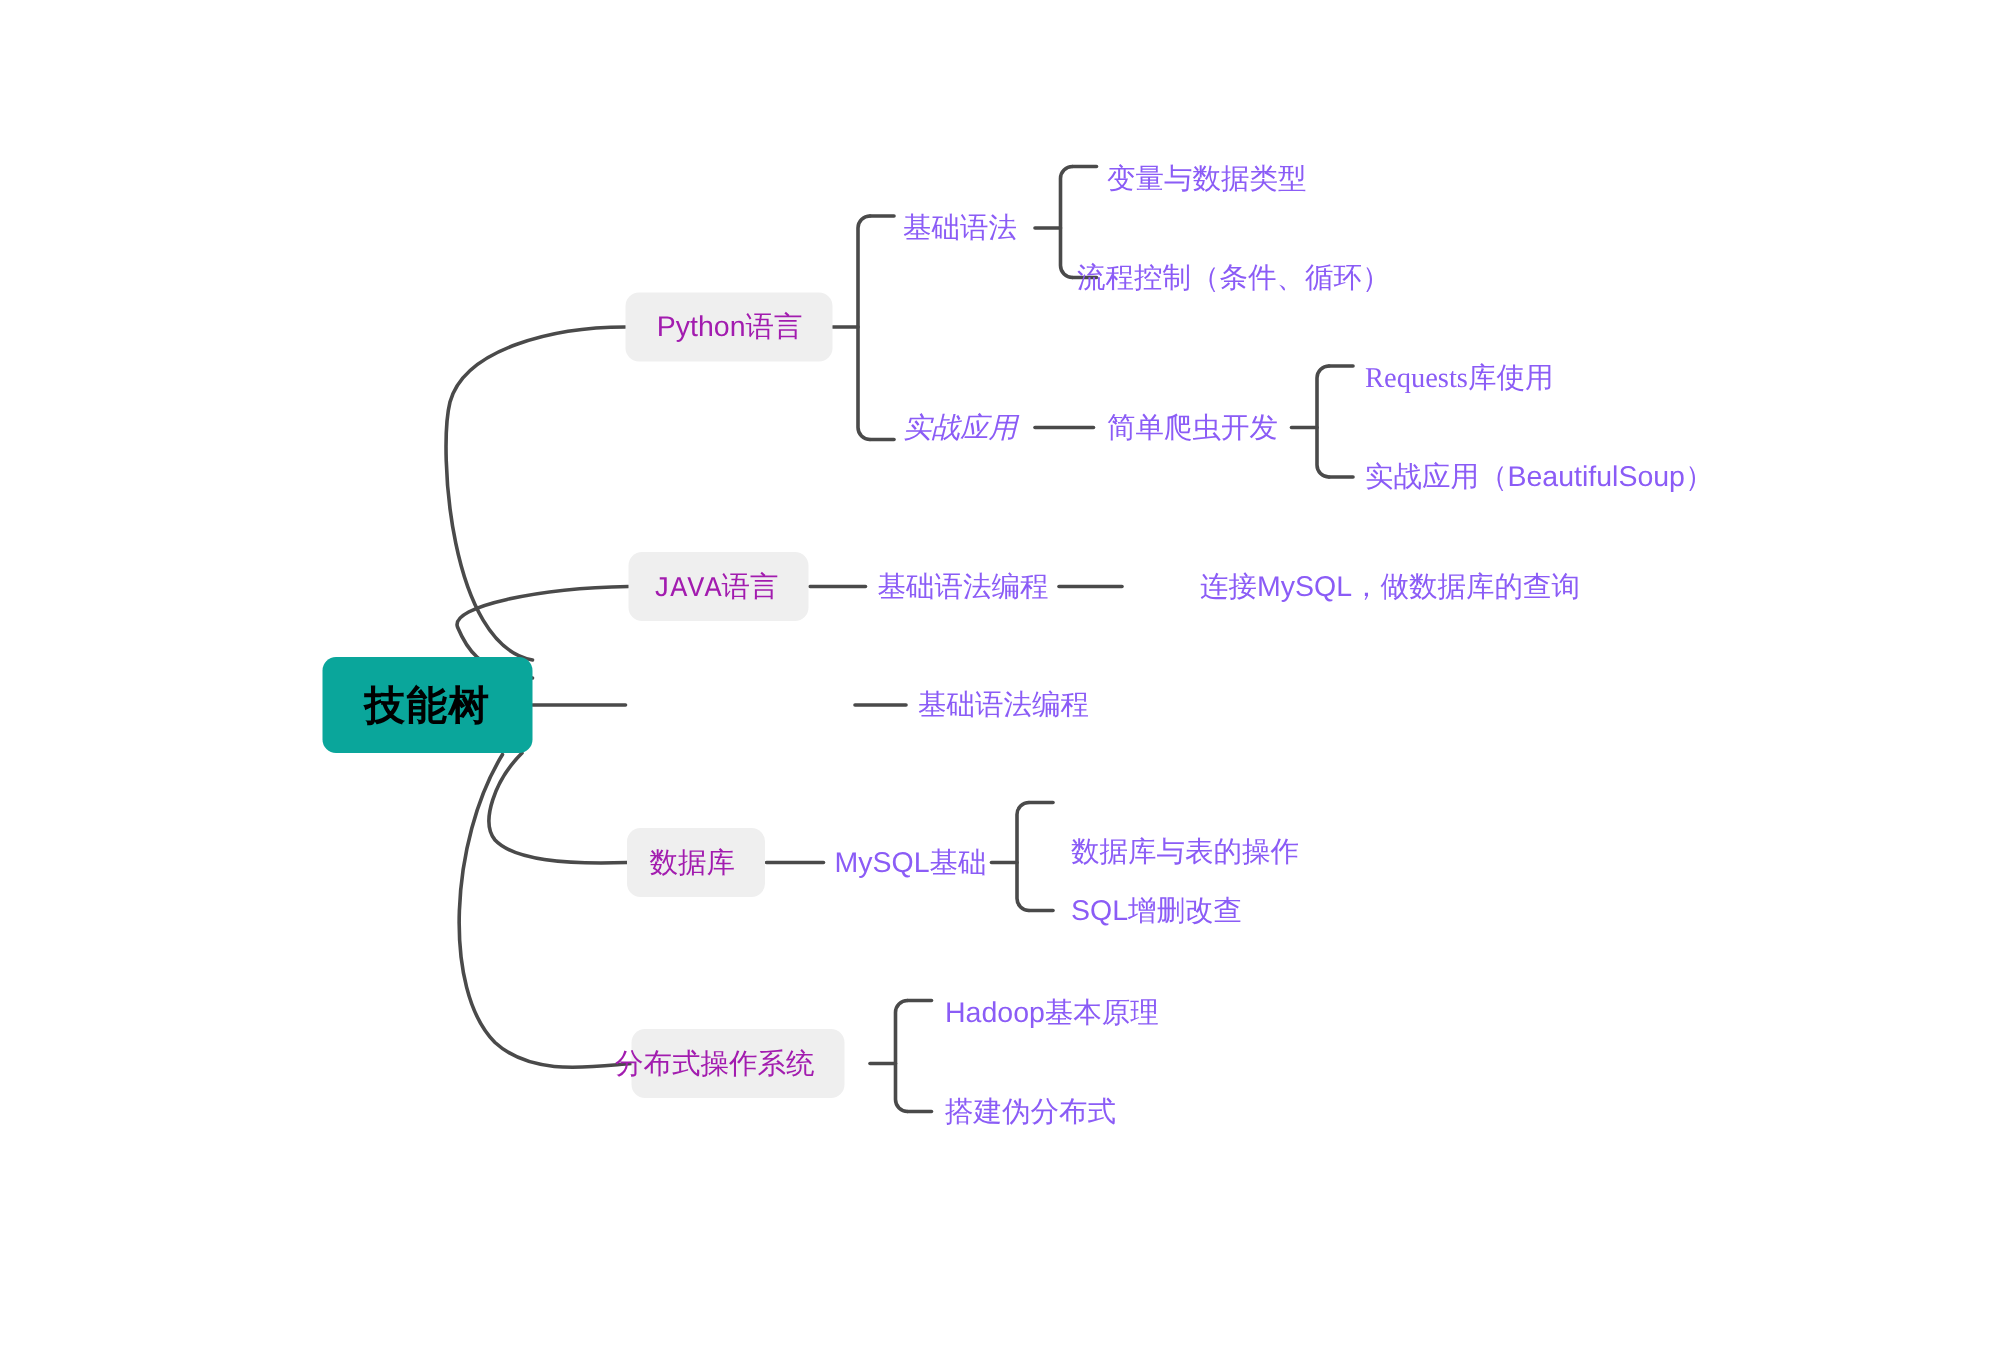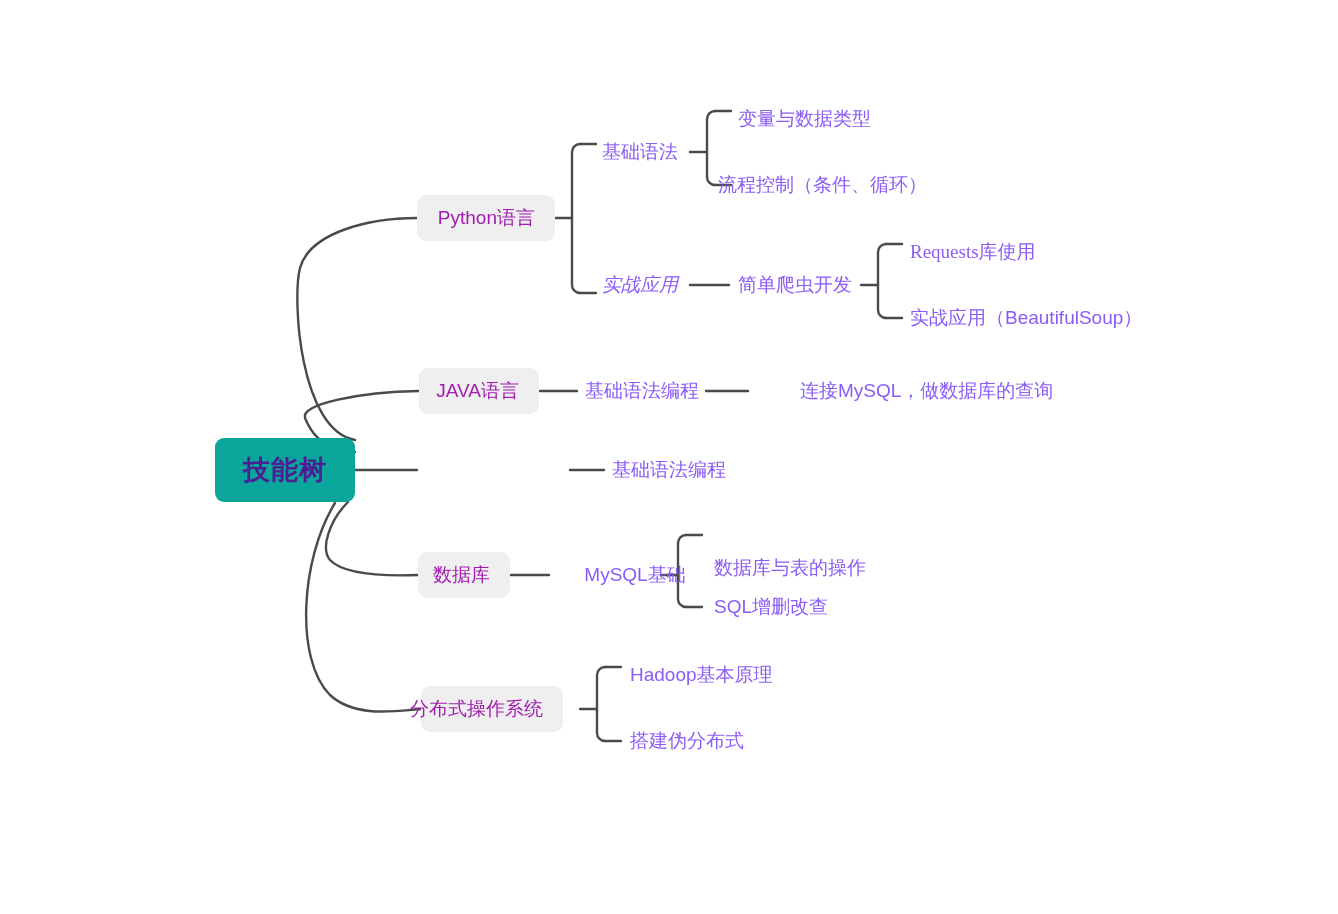--- a/index.html
+++ b/index.html
@@ -31,21 +31,21 @@
     position: absolute;
     box-sizing: border-box;
     display: flex;
     align-items: center;
     justify-content: center;
     white-space: nowrap;
     transform: translateY(-50%);
   }
   .node-root {
     background: #0aa69b;
-    color: #4c1d95;
+    color: #000000;
     border-radius: 9px;
     font-size: 27px;
     font-weight: bold;
     letter-spacing: 1px;
     padding: 0 18px;
     height: 64px;
   }
   .node-boxed {
     background: #efefef;
     color: #a21caf;
@@ -147,38 +147,38 @@
     <span>简单爬虫开发</span>
   </div>
 
   <div class="node node-plain lvl4" style="left:910px; top:252px; width:145px; justify-content:flex-start;font-family:Liberation Serif, serif;">
     <span>Requests库使用</span>
   </div>
   <div class="node node-plain lvl4" style="left:910px; top:318px; width:245px; justify-content:flex-start;">
     <span>实战应用（BeautifulSoup）</span>
   </div>
 
-  <div class="node node-boxed" style="left:419px; top:391px; width:120px;">
+  <div class="node node-boxed" style="left:419px; top:391px; width:120px;font-family:Liberation Mono, monospace;">
     <span>JAVA语言</span>
   </div>
   <div class="node node-plain" style="left:584px; top:391px; width:116px;">
     <span>基础语法编程</span>
   </div>
   <div class="node node-plain" style="left:756px; top:391px; width:255px; justify-content:flex-start;margin-left:44px;">
     <span>连接MySQL，做数据库的查询</span>
   </div>
 
   <div class="node node-plain" style="left:611px; top:470px; width:116px;">
     <span>基础语法编程</span>
   </div>
 
   <div class="node node-boxed" style="left:418px; top:575px; width:92px;">
     <span>数据库</span>
   </div>
-  <div class="node node-plain" style="left:556px; top:575px; width:102px;margin-left:28px;">
+  <div class="node node-plain" style="left:556px; top:575px; width:102px;">
     <span>MySQL基础</span>
   </div>
   <div class="node node-plain lvl4" style="left:714px; top:568px; width:160px; justify-content:flex-start;">
     <span>数据库与表的操作</span>
   </div>
   <div class="node node-plain lvl4" style="left:714px; top:607px; width:125px; justify-content:flex-start;">
     <span>SQL增删改查</span>
   </div>
 
   <div class="node node-boxed" style="left:421px; top:709px; width:142px;">

